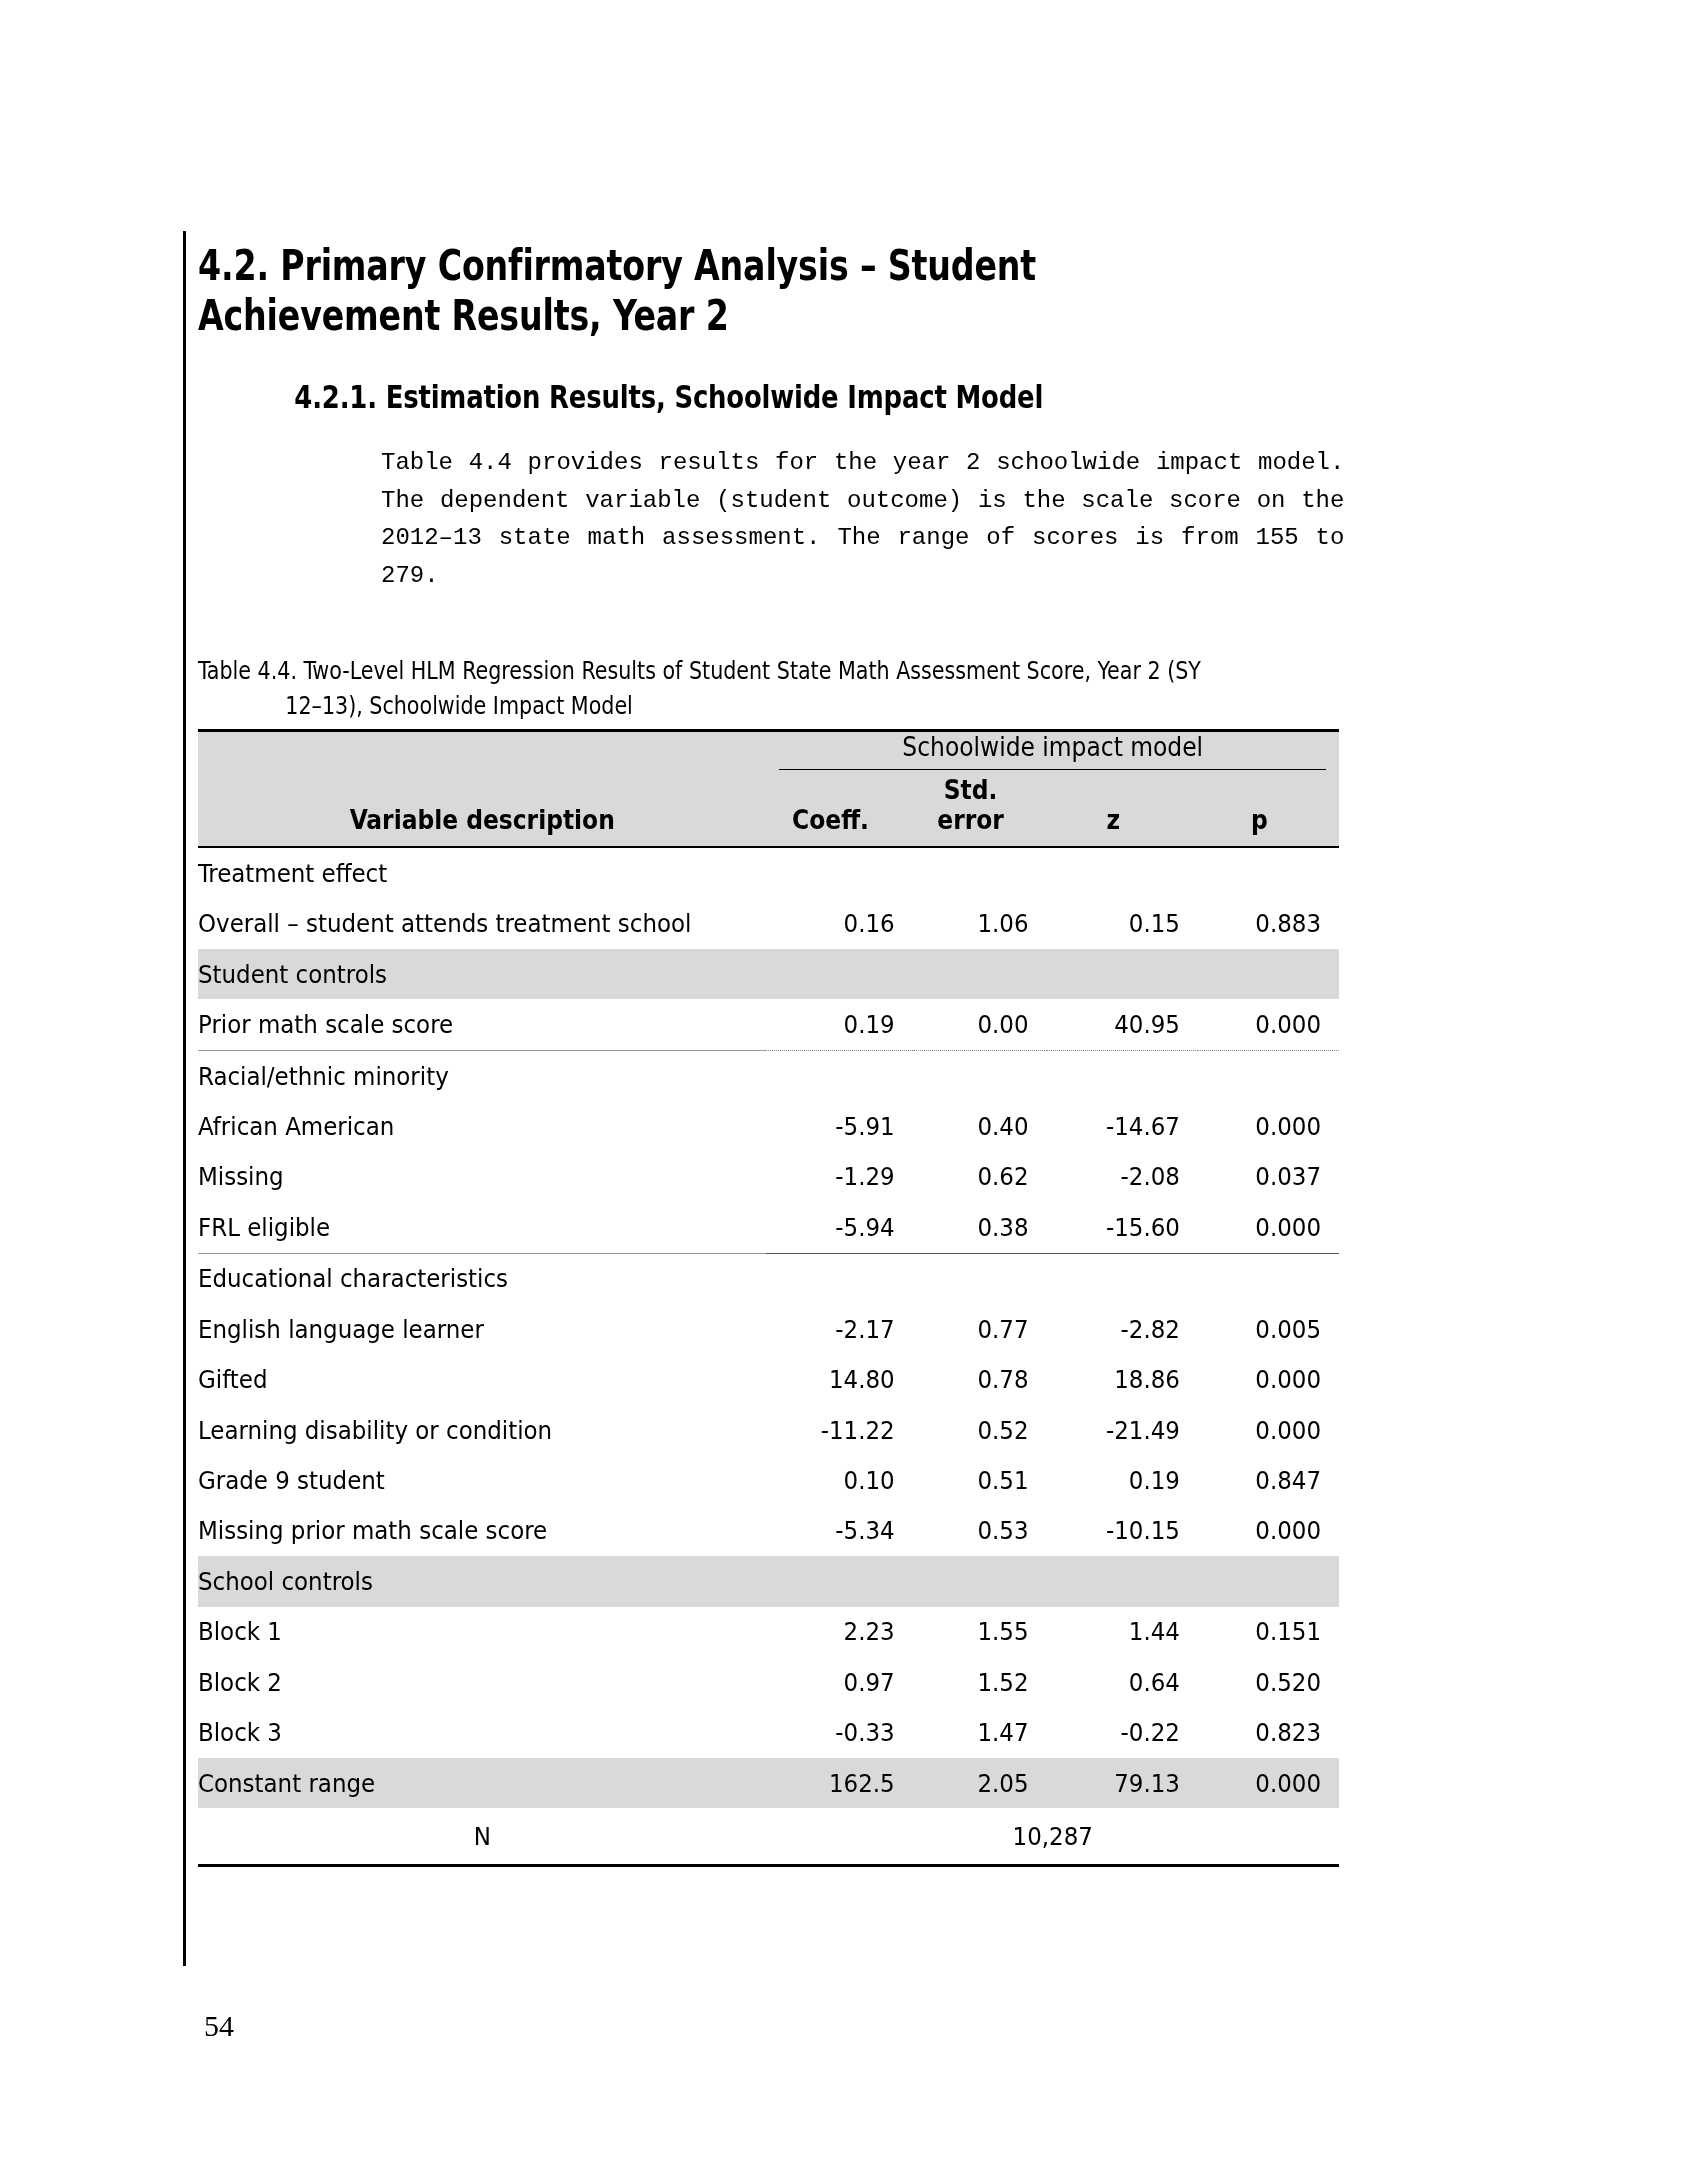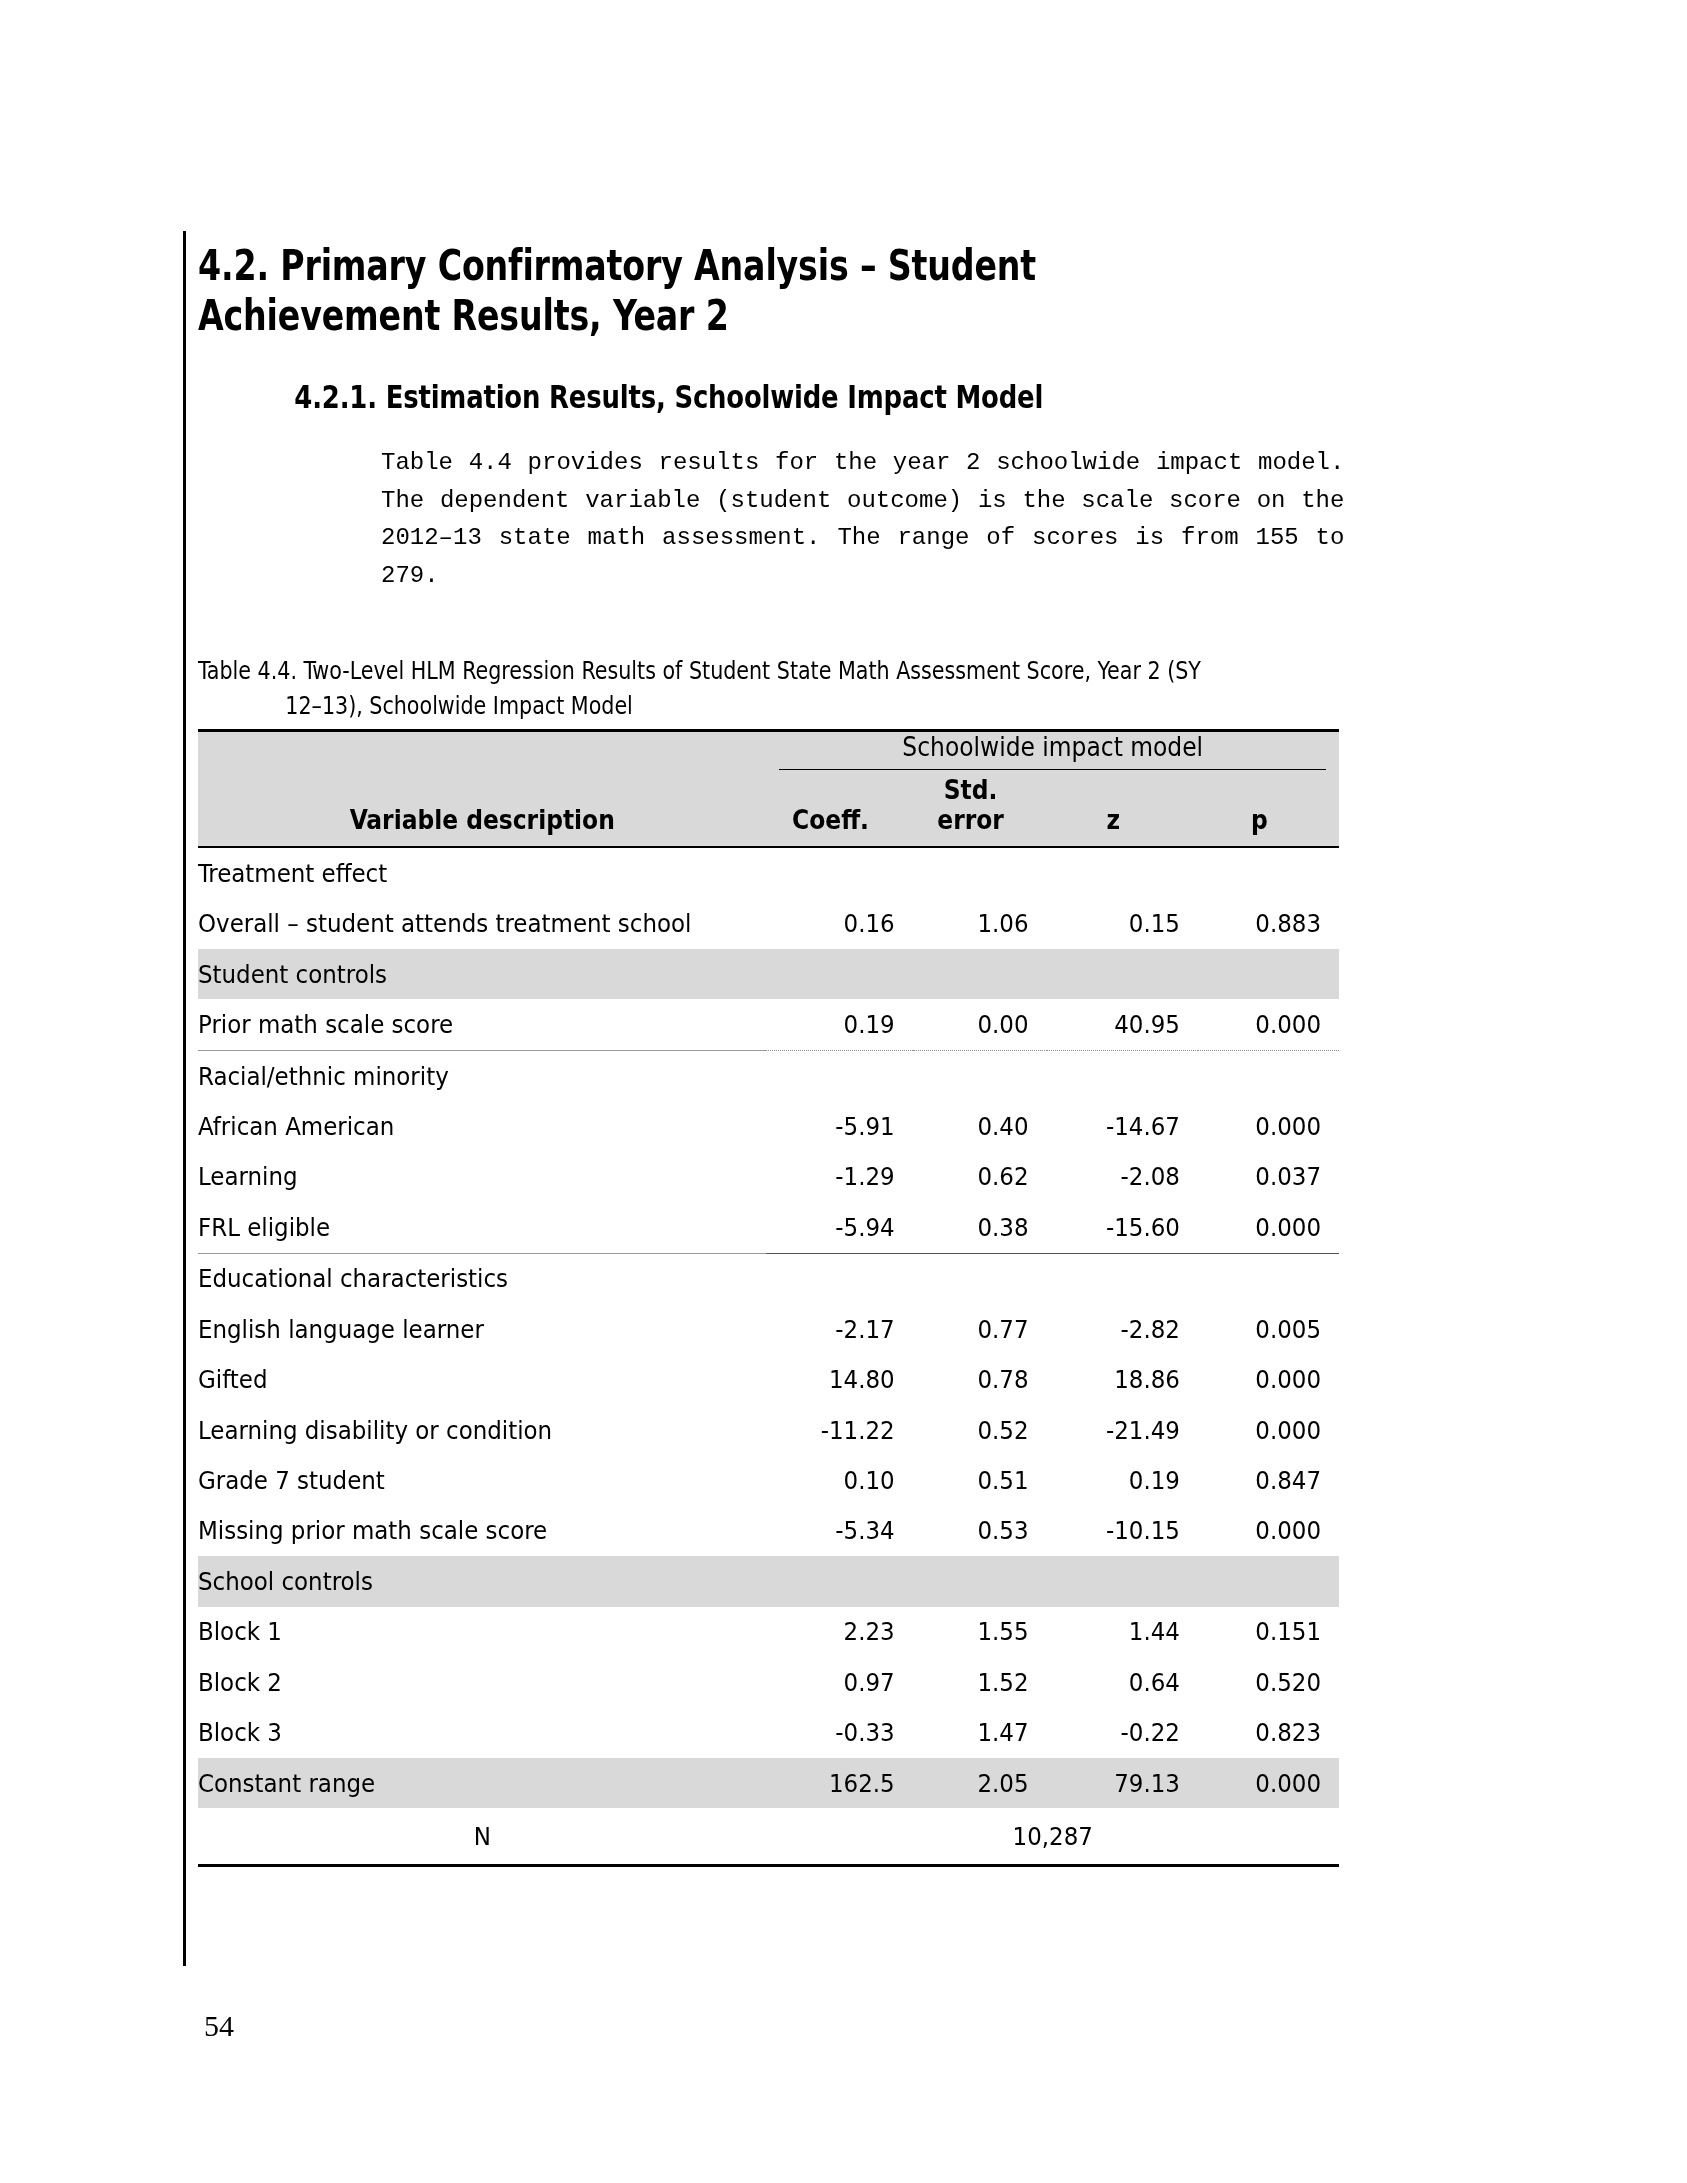--- a/index.html
+++ b/index.html
@@ -284,21 +284,21 @@
             <td class="num"></td>
           </tr>
           <tr class="drow">
             <td class="label ind3">African American</td>
             <td class="num">-5.91</td>
             <td class="num">0.40</td>
             <td class="num">-14.67</td>
             <td class="num">0.000</td>
           </tr>
           <tr class="drow">
-            <td class="label ind3">Learning</td>
+            <td class="label ind3">Missing</td>
             <td class="num">-1.29</td>
             <td class="num">0.62</td>
             <td class="num">-2.08</td>
             <td class="num">0.037</td>
           </tr>
           <tr class="drow">
             <td class="label ind2">FRL eligible</td>
             <td class="num">-5.94</td>
             <td class="num">0.38</td>
             <td class="num">-15.60</td>
@@ -330,21 +330,21 @@
             <td class="num">0.000</td>
           </tr>
           <tr class="drow">
             <td class="label ind2">Learning disability or condition</td>
             <td class="num">-11.22</td>
             <td class="num">0.52</td>
             <td class="num">-21.49</td>
             <td class="num">0.000</td>
           </tr>
           <tr class="drow">
-            <td class="label ind2">Grade 7 student</td>
+            <td class="label ind2">Grade 9 student</td>
             <td class="num">0.10</td>
             <td class="num">0.51</td>
             <td class="num">0.19</td>
             <td class="num">0.847</td>
           </tr>
           <tr class="drow">
             <td class="label ind1">Missing prior math scale score</td>
             <td class="num">-5.34</td>
             <td class="num">0.53</td>
             <td class="num">-10.15</td>

